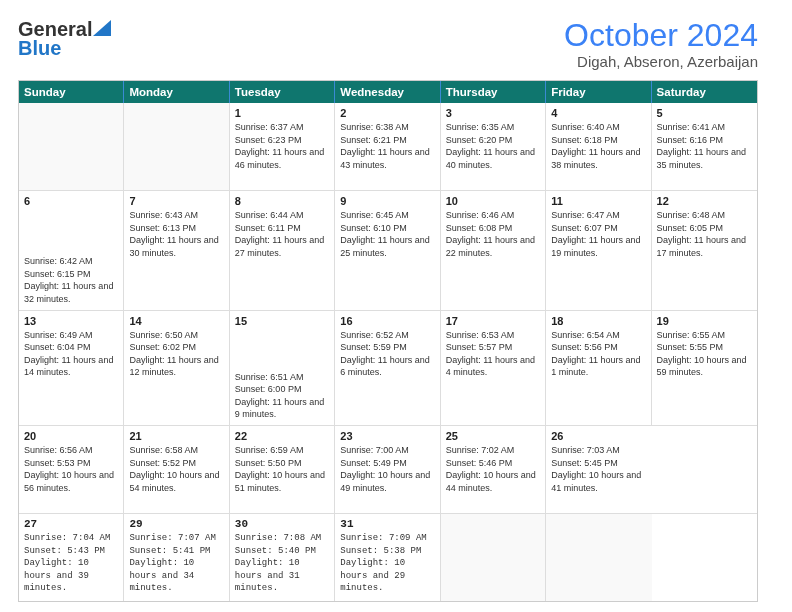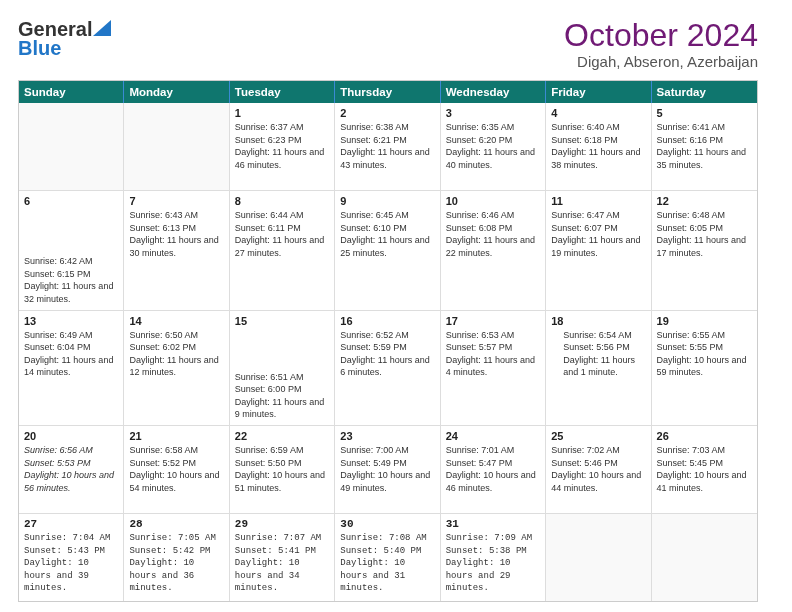--- a/index.html
+++ b/index.html
@@ -27,21 +27,21 @@
       display: flex;
       flex-direction: column;
       align-items: flex-start;
     }
     .title-block {
       text-align: right;
     }
     .title-block h1 {
       font-size: 32px;
       font-weight: normal;
-      color: #701a75;
+      color: #3b82f6;
       line-height: 1.1;
     }
     .title-block h2 {
       font-size: 15px;
       font-weight: normal;
       color: #555;
     }
     .calendar {
       flex: 1;
       display: flex;
@@ -120,22 +120,22 @@
       <h1>October 2024</h1>
       <h2>Digah, Abseron, Azerbaijan</h2>
     </div>
   </div>
 
   <div class="calendar">
     <div class="cal-header">
     <div class="cal-header-cell">Sunday</div>
         <div class="cal-header-cell">Monday</div>
         <div class="cal-header-cell">Tuesday</div>
+        <div class="cal-header-cell">Wednesday</div>
         <div class="cal-header-cell">Thursday</div>
-        <div class="cal-header-cell">Wednesday</div>
         <div class="cal-header-cell">Friday</div>
         <div class="cal-header-cell">Saturday</div>
       </div>
     <div class="cal-body">
     <div class="cal-row">
           <div class="cal-cell empty"></div>
           <div class="cal-cell empty"></div>
           <div class="cal-cell">
             <span class="day-num">1</span>
             <div class="day-info" style="white-space: pre-line;">Sunrise: 6:37 AM
@@ -237,35 +237,35 @@
 Daylight: 11 hours and 6 minutes.</div>
           </div>
           <div class="cal-cell">
             <span class="day-num">17</span>
             <div class="day-info" style="white-space: pre-line;">Sunrise: 6:53 AM
 Sunset: 5:57 PM
 Daylight: 11 hours and 4 minutes.</div>
           </div>
           <div class="cal-cell">
             <span class="day-num">18</span>
-            <div class="day-info" style="white-space: pre-line; margin-left: 12px;">Sunrise: 6:54 AM
+            <div class="day-info" style="white-space: pre-line;">Sunrise: 6:54 AM
 Sunset: 5:56 PM
 Daylight: 11 hours and 1 minute.</div>
           </div>
           <div class="cal-cell">
             <span class="day-num">19</span>
             <div class="day-info" style="white-space: pre-line;">Sunrise: 6:55 AM
 Sunset: 5:55 PM
 Daylight: 10 hours and 59 minutes.</div>
           </div>
         </div>
         <div class="cal-row">
           <div class="cal-cell">
             <span class="day-num">20</span>
-            <div class="day-info" style="white-space: pre-line; font-style: italic;">Sunrise: 6:56 AM
+            <div class="day-info" style="white-space: pre-line;">Sunrise: 6:56 AM
 Sunset: 5:53 PM
 Daylight: 10 hours and 56 minutes.</div>
           </div>
           <div class="cal-cell">
             <span class="day-num">21</span>
             <div class="day-info" style="white-space: pre-line;">Sunrise: 6:58 AM
 Sunset: 5:52 PM
 Daylight: 10 hours and 54 minutes.</div>
           </div>
           <div class="cal-cell">
@@ -274,50 +274,38 @@
 Sunset: 5:50 PM
 Daylight: 10 hours and 51 minutes.</div>
           </div>
           <div class="cal-cell">
             <span class="day-num">23</span>
             <div class="day-info" style="white-space: pre-line;">Sunrise: 7:00 AM
 Sunset: 5:49 PM
 Daylight: 10 hours and 49 minutes.</div>
           </div>
           <div class="cal-cell">
-            <span class="day-num">24</span>
-            <div class="day-info" style="white-space: pre-line;">Sunrise: 7:01 AM
-Sunset: 5:47 PM
-Daylight: 10 hours and 46 minutes.</div>
-          </div>
-          <div class="cal-cell">
             <span class="day-num">25</span>
             <div class="day-info" style="white-space: pre-line;">Sunrise: 7:02 AM
 Sunset: 5:46 PM
 Daylight: 10 hours and 44 minutes.</div>
           </div>
           <div class="cal-cell">
             <span class="day-num">26</span>
             <div class="day-info" style="white-space: pre-line;">Sunrise: 7:03 AM
 Sunset: 5:45 PM
 Daylight: 10 hours and 41 minutes.</div>
           </div>
         </div>
         <div class="cal-row">
           <div class="cal-cell">
             <span class="day-num">27</span>
             <div class="day-info" style="white-space: pre-line;">Sunrise: 7:04 AM
 Sunset: 5:43 PM
 Daylight: 10 hours and 39 minutes.</div>
-          </div>
-          <div class="cal-cell">
-            <span class="day-num">28</span>
-            <div class="day-info" style="white-space: pre-line;">Sunrise: 7:05 AM
-Sunset: 5:42 PM
-Daylight: 10 hours and 36 minutes.</div>
           </div>
           <div class="cal-cell">
             <span class="day-num">29</span>
             <div class="day-info" style="white-space: pre-line;">Sunrise: 7:07 AM
 Sunset: 5:41 PM
 Daylight: 10 hours and 34 minutes.</div>
           </div>
           <div class="cal-cell">
             <span class="day-num">30</span>
             <div class="day-info" style="white-space: pre-line;">Sunrise: 7:08 AM

